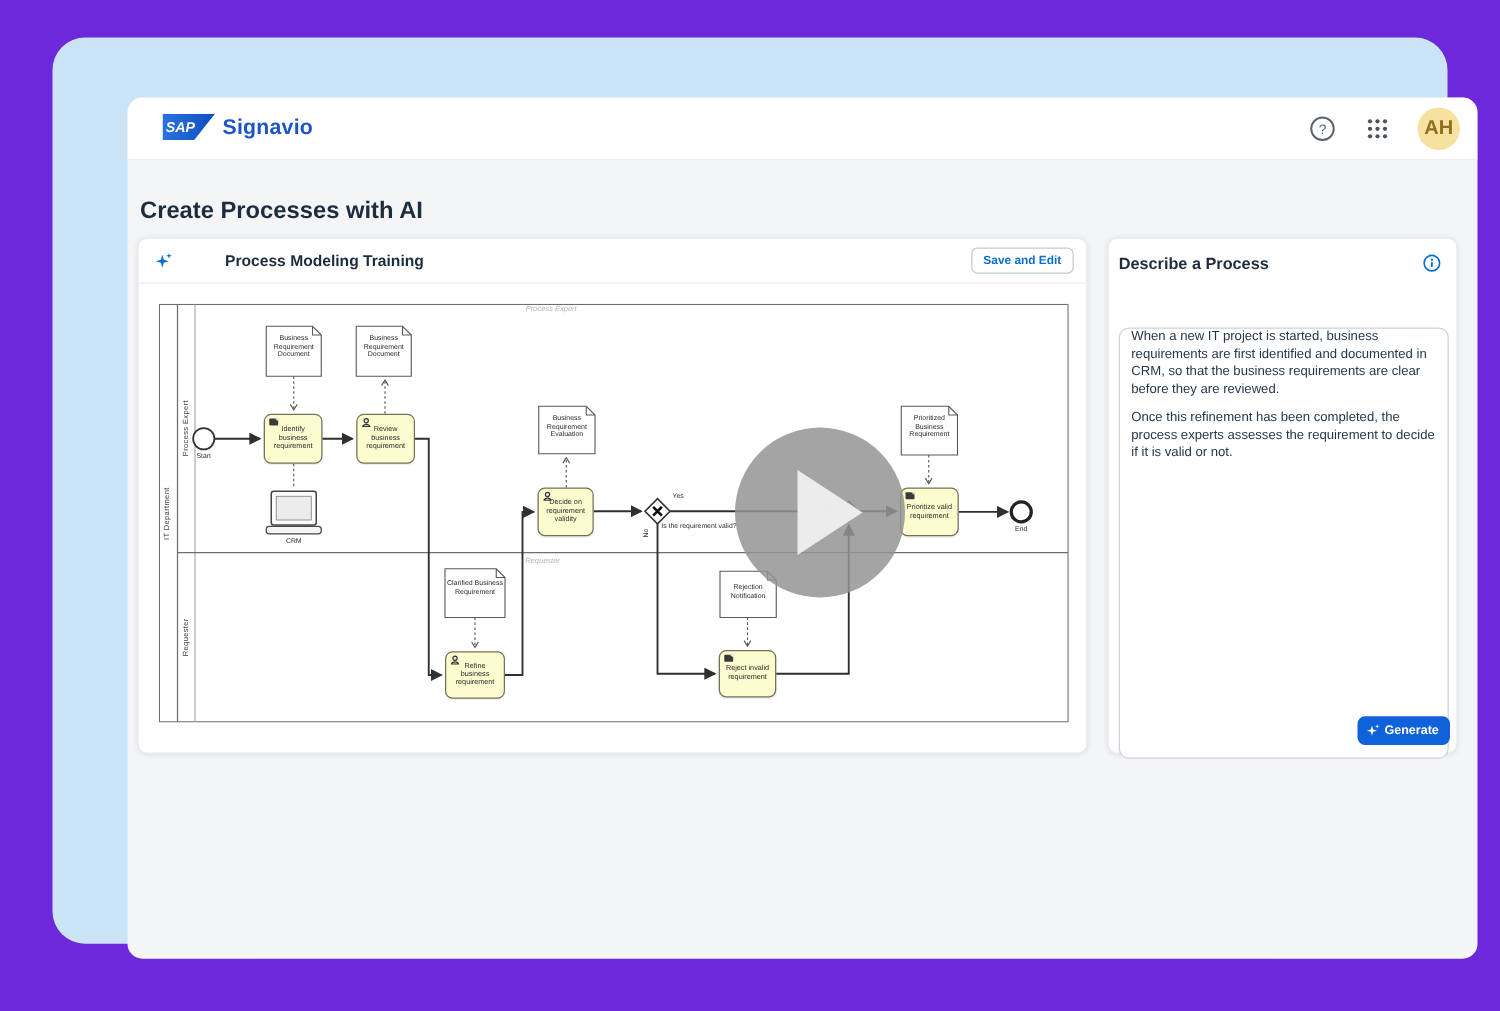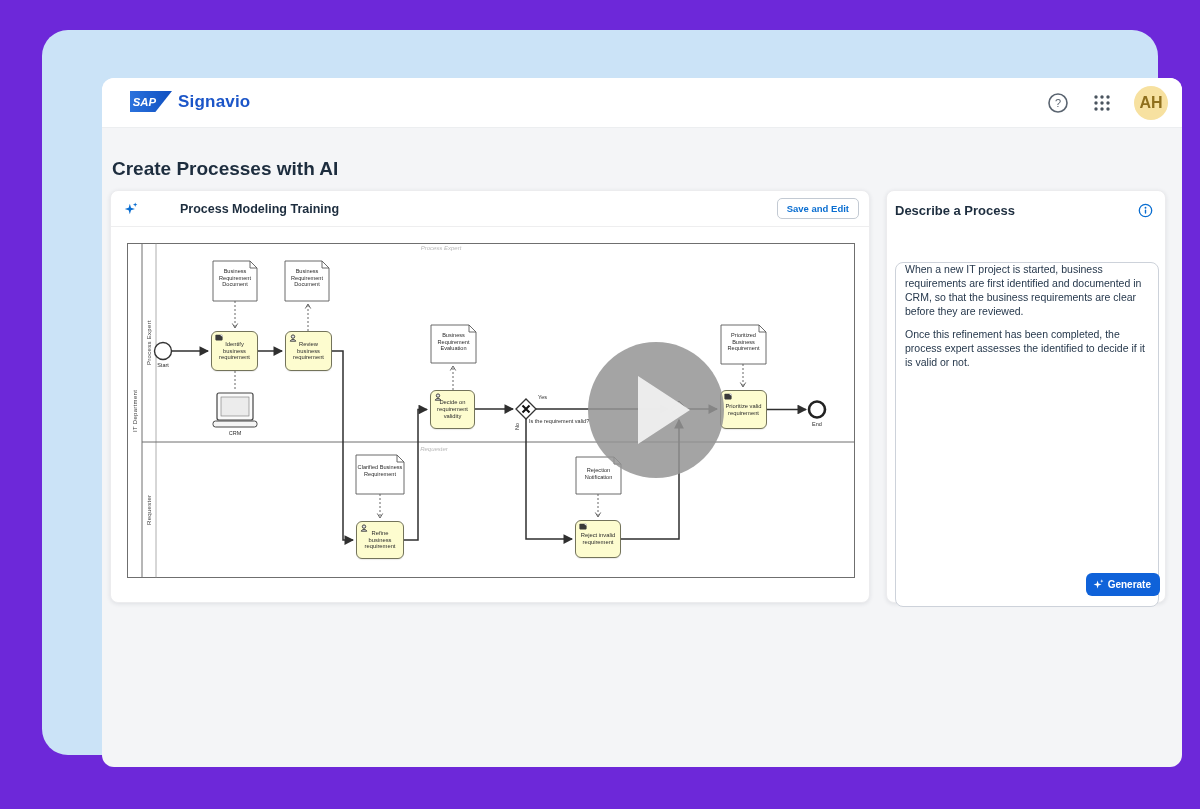--- a/index.html
+++ b/index.html
@@ -254,21 +254,21 @@
         <div class="dc-title">Describe a Process</div>
         <div class="dc-info">
           <svg width="15" height="15" viewBox="0 0 15 15">
             <circle cx="7.5" cy="7.5" r="6.2" fill="none" stroke="#0a6ed1" stroke-width="1.3"></circle>
             <circle cx="7.5" cy="4.7" r="0.95" fill="#0a6ed1"></circle>
             <rect x="6.8" y="6.4" width="1.4" height="4.3" rx="0.7" fill="#0a6ed1"></rect>
           </svg>
         </div>
         <div class="dc-textbox">
           <p>When a new IT project is started, business requirements are first identified and documented in CRM, so that the business requirements are clear before they are reviewed.</p>
-          <p>Once this refinement has been completed, the process expert assesses the identified to decide if it is valid or not.</p>
+          <p>Once this refinement has been completed, the process experts assesses the requirement to decide if it is valid or not.</p>
         </div>
         <button class="generate-btn">
           <svg width="11" height="11" viewBox="0 0 12 12">
             <path d="M5,1.6 L6,5 L9.4,6 L6,7 L5,10.4 L4,7 L0.6,6 L4,5 Z" fill="#ffffff"></path>
             <path d="M9.6,0.4 l0.5,1.4 1.4,0.5 -1.4,0.5 -0.5,1.4 -0.5,-1.4 -1.4,-0.5 1.4,-0.5 Z" fill="#ffffff"></path>
           </svg>
           <span>Generate</span>
         </button>
       </div>
 

